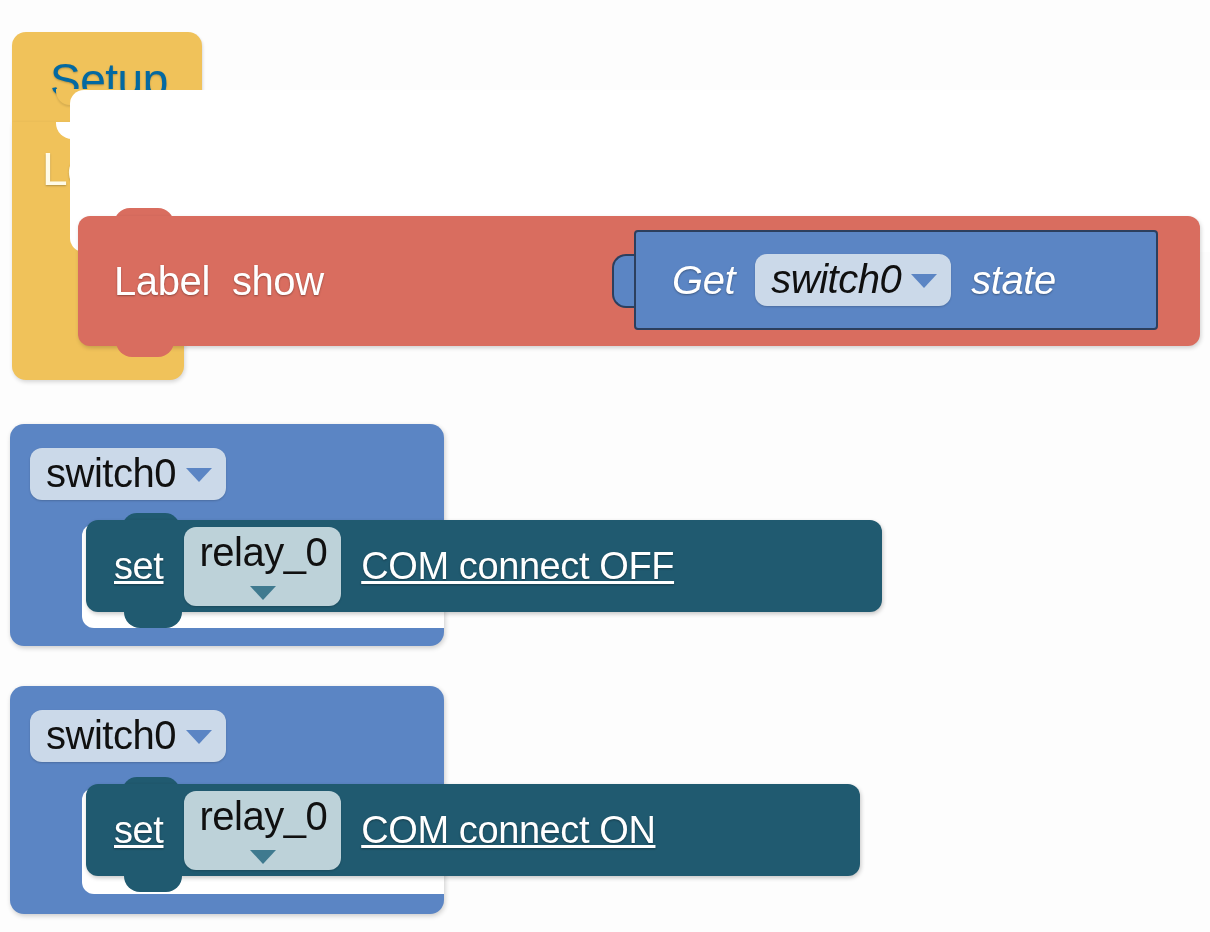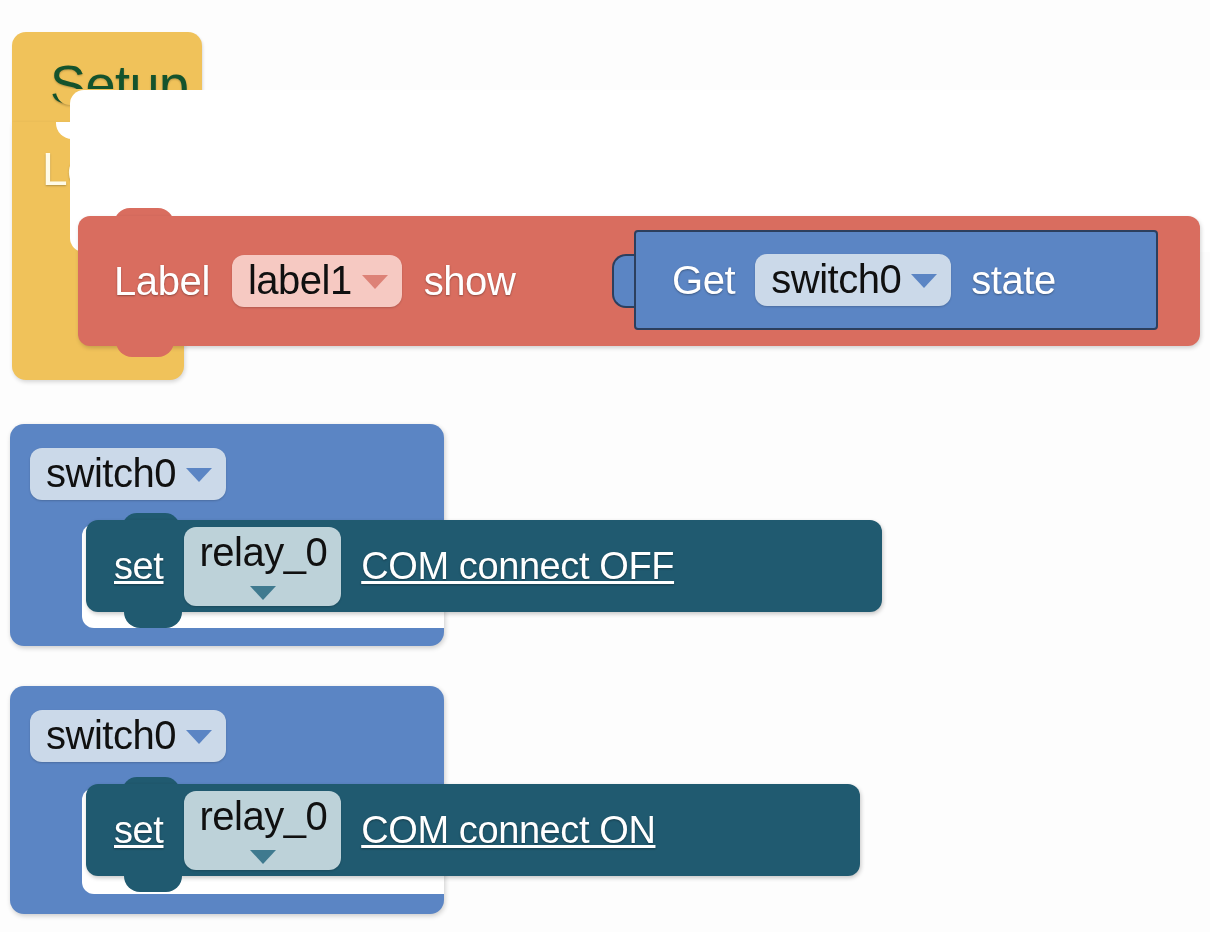--- a/index.html
+++ b/index.html
@@ -73,21 +73,21 @@
   .setup-block {
     position: absolute;
     left: 12px; top: 32px;
     width: 190px; height: 90px;
     background: #f0c25a;
     border-radius: 14px 14px 0 0;
     box-shadow: 1px 2px 3px rgba(0,0,0,0.14);
   }
   .setup-label {
     position: absolute; left: 38px; top: 21px;
-    font-size: 54px; color: #14532d;
+    font-size: 46px; color: #0369a1;
     text-shadow: 0 1px 2px rgba(0,0,0,0.25);
     letter-spacing: -0.5px;
   }
   
   .setup-notch {
     position: absolute;
     left: 56px; top: 89px;
     width: 58px; height: 16px;
     background: #f0c25a;
     border-radius: 0 0 14px 14px;
@@ -163,20 +163,21 @@
     left: 634px; top: 230px;
     width: 524px; height: 100px;
     background: #5b85c4;
     border: 2px solid #2c3f5e;
     border-radius: 4px;
     display: flex;
     align-items: center;
     padding-left: 36px;
     gap: 20px;
     box-sizing: border-box;
+    font-style: italic;
   }
   
   .get-tab {
     position: absolute;
     left: 612px; top: 254px;
     width: 24px; height: 50px;
     background: #5b85c4;
     border: 2px solid #2c3f5e;
     border-right: none;
     border-radius: 14px 0 0 14px;
@@ -263,24 +264,20 @@
     <div class="loop-block">
       <div class="loop-topnotch"></div>
       <span class="loop-label">Loop</span>
     </div>
     <div class="loop-mouth"></div>
 
     <div class="label-topnotch"></div>
     <div class="label-block">
       <span class="btext">Label</span>
 
-      <span class="pill pill-pink">
-        <span class="ptxt">label1</span>
-        <span class="arrow"></span>
-      </span>
 
       <span class="btext">show</span>
     </div>
     <div class="label-botnub"></div>
 
     <div class="get-tab"></div>
     <div class="get-block">
       <span class="btext">Get</span>
 
       <span class="pill pill-bluegrey">

